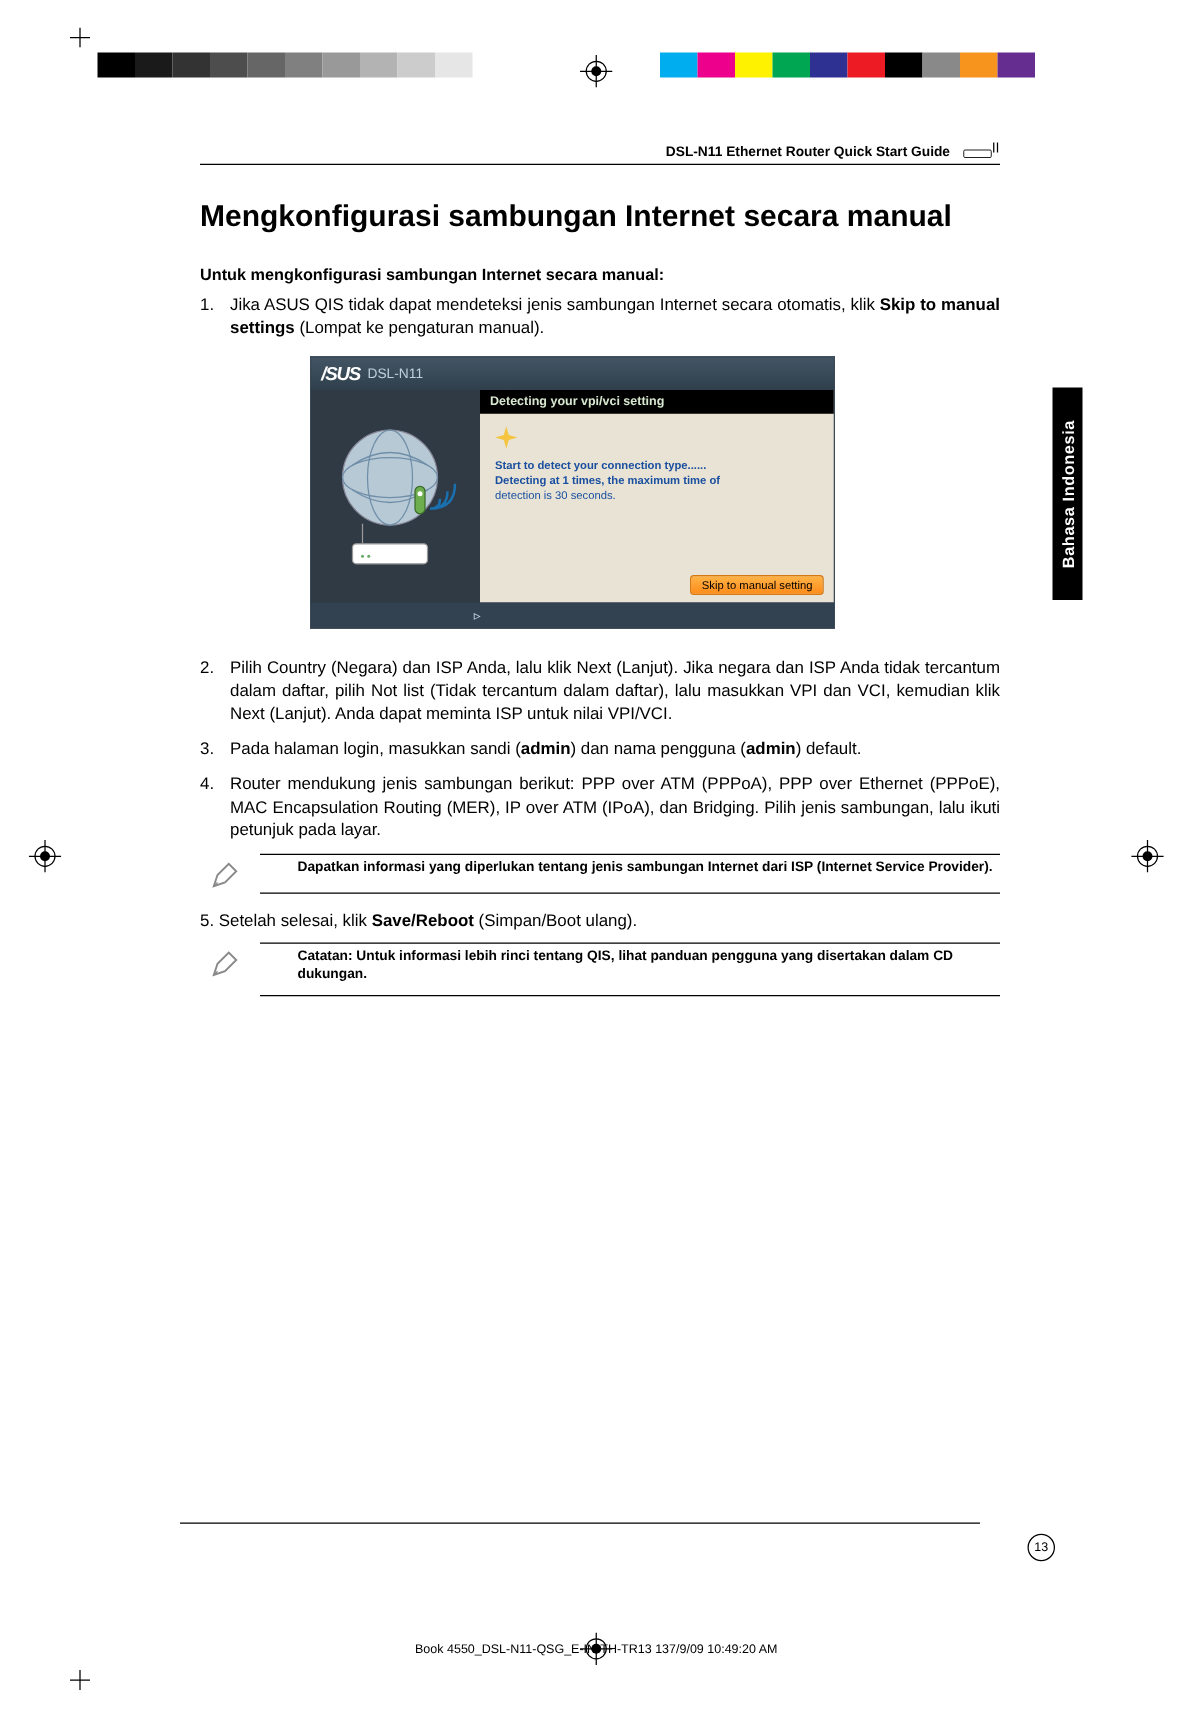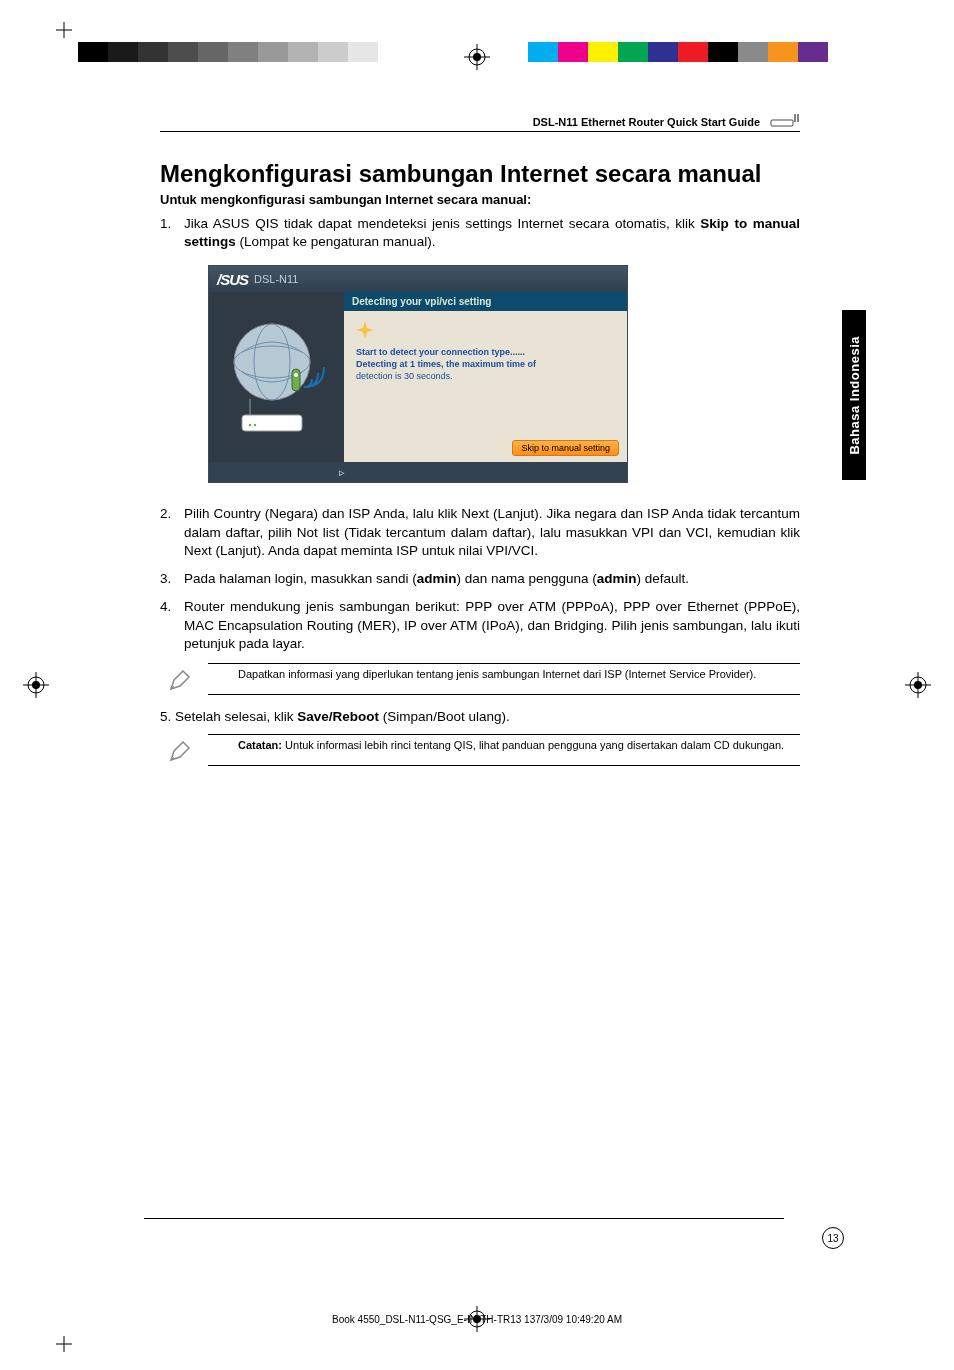--- a/index.html
+++ b/index.html
@@ -39,47 +39,47 @@
     padding-bottom: 3px;
     margin-bottom: 28px;
     display:flex;
     align-items:flex-end;
     justify-content:flex-end;
     gap:10px;
   }
   .header-title { font-size: 11px; font-weight: bold; }
   .router-icon { width:30px; height:16px; }
 
-  h1 { font-size: 24px; font-weight: bold; margin-bottom: 4px; }
+  h1 { font-size: 24px; font-weight: bold; margin-bottom: 24px; }
   .subhead { font-size: 13px; font-weight: bold; margin-bottom: 8px; }
   ol.main { list-style: none; font-size: 13.5px; line-height: 1.35; }
   ol.main > li { margin-bottom: 10px; display:flex; }
   ol.main > li .num { width: 24px; flex:none; }
   ol.main > li .txt { flex:1; text-align: justify; }
-  .screenshot-wrap { margin: 14px 0 22px 48px; }
+  .screenshot-wrap { margin: 14px 0 22px 88px; }
   .screenshot {
     width: 420px;
     border: 1px solid #3a4a5a;
     background: #2f3a45;
   }
   .shot-head {
     height: 26px;
     background: linear-gradient(#435564,#2f3f4c);
     display:flex; align-items:center;
     padding-left:8px;
     color:#bfcfdc;
     font-size:11px;
     gap:4px;
   }
   .shot-head .asus-logo { font-weight:bold; font-style:italic; letter-spacing:-1px; color:#fff; font-size:15px; padding-right:2px;}
   .shot-body { display:flex; min-height:170px; background:#2f3a45; }
   .shot-left { width:135px; background:#2f3a45; display:flex; align-items:center; justify-content:center; padding:6px; }
   .shot-right { flex:1; background:#e8e3d4; position:relative; }
   .detect-bar {
-    background:#0c4a6e; color:#d8e8d0; font-size:10px; font-weight:bold;
+    background:#000000; color:#d8e8d0; font-size:10px; font-weight:bold;
     padding:4px 8px;
   }
   .detect-msg {
     display:flex; gap:8px; padding:10px 12px; font-size:9px; font-weight:bold; color:#1a4fa0; line-height:1.3;flex-direction:column;
   }
   .detect-msg .sparkle { flex:none; width:18px; height:18px; }
   .skip-btn {
     position:absolute; right:8px; bottom:6px;
     background: linear-gradient(#ffb347,#ff8c1a);
     border:1px solid #d67a10;
@@ -92,20 +92,21 @@
   .note-box {
     border-top:1px solid #000;
     border-bottom:1px solid #000;
     margin: 6px 0 14px 48px;
     padding: 4px 0 10px 30px;
     font-size: 11px;
     line-height:1.25;
     position:relative;
     min-height:32px;
     width:592px;
+    font-weight:bold;
   }
   .note-icon {
     position:absolute;
     left:-40px;
     top:4px;
     width:24px; height:24px;
   }
 
   .side-tab {
     position:absolute;
@@ -235,21 +236,21 @@
         <line x1="28" y1="2" x2="28" y2="10" stroke="#000"></line>
       </svg>
   </div>
 
   <h1>Mengkonfigurasi sambungan Internet secara manual</h1>
   <p class="subhead">Untuk mengkonfigurasi sambungan Internet secara manual:</p>
 
   <ol class="main">
     <li>
       <span class="num">1.</span>
-      <span class="txt"><span>Jika ASUS QIS tidak dapat mendeteksi jenis settings Internet secara otomatis, klik </span><b>Skip to manual settings</b><span> (Lompat ke pengaturan manual).</span></span>
+      <span class="txt"><span>Jika ASUS QIS tidak dapat mendeteksi jenis sambungan Internet secara otomatis, klik </span><b>Skip to manual settings</b><span> (Lompat ke pengaturan manual).</span></span>
     </li>
   </ol>
 
   <div class="screenshot-wrap">
     <div class="screenshot">
       <div class="shot-head">
         <span class="asus-logo">/SUS</span>
         <span>DSL-N11</span>
       </div>
       <div class="shot-body">
@@ -327,14 +328,14 @@
     <b>Catatan:</b><span> Untuk informasi lebih rinci tentang QIS, lihat panduan pengguna yang disertakan dalam CD dukungan.</span>
   </div>
 </div>
 
 <div class="footer-line">
   <div class="page-num">13</div>
 </div>
 
 <div class="meta-line">
   <span>Book 4550_DSL-N11-QSG_E-IN-TH-TR13   13</span>
-  <span>7/3/09   10:49:20 AM</span>
+  <span>7/9/09   10:49:20 AM</span>
 </div>
 
 </body></html>

